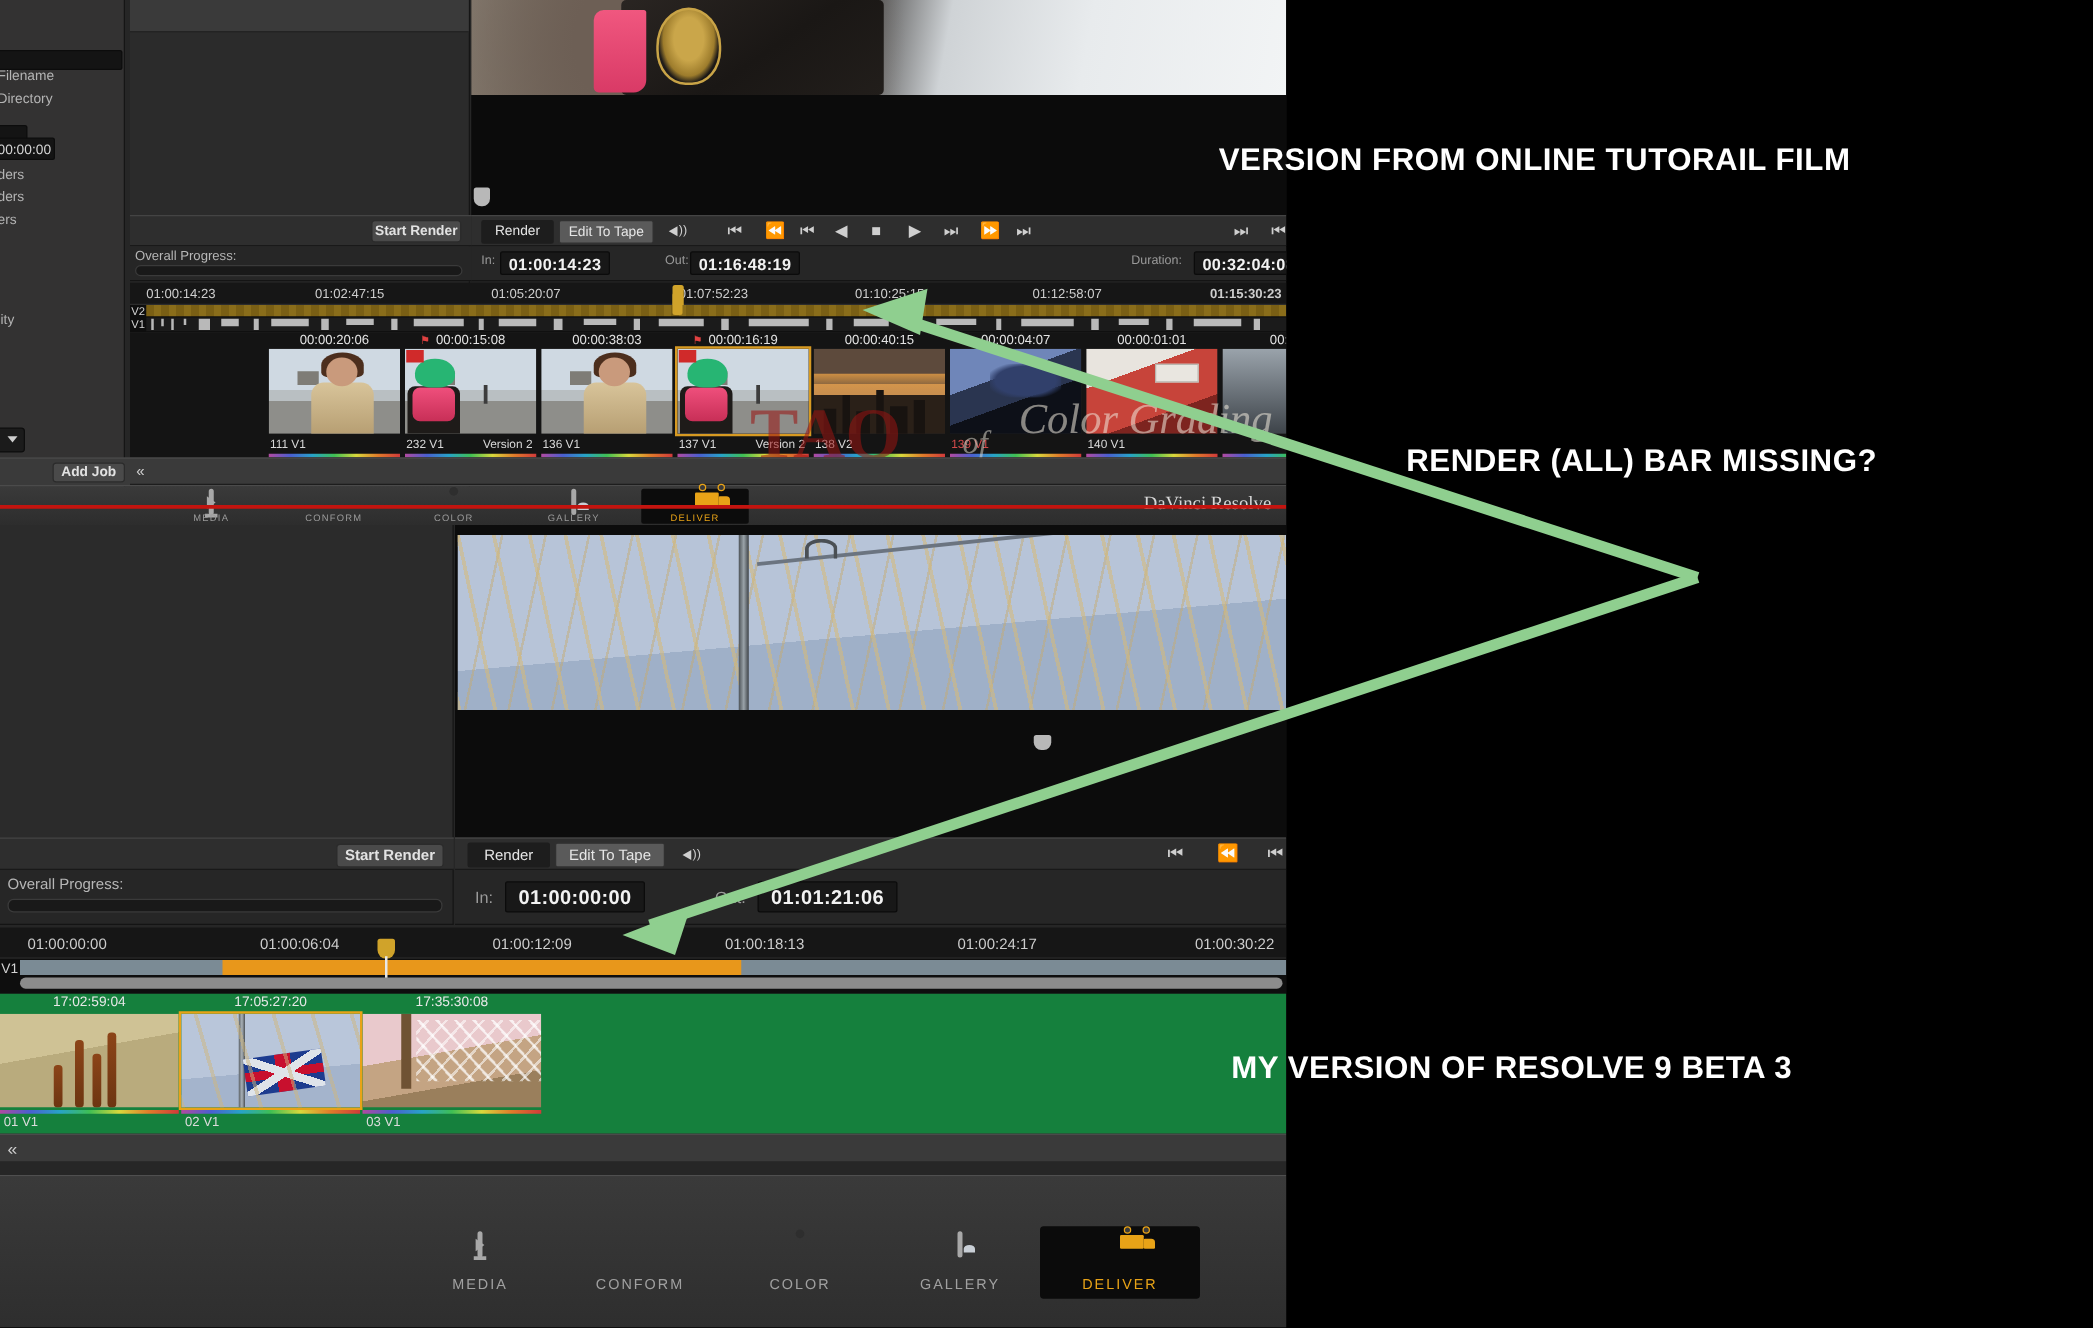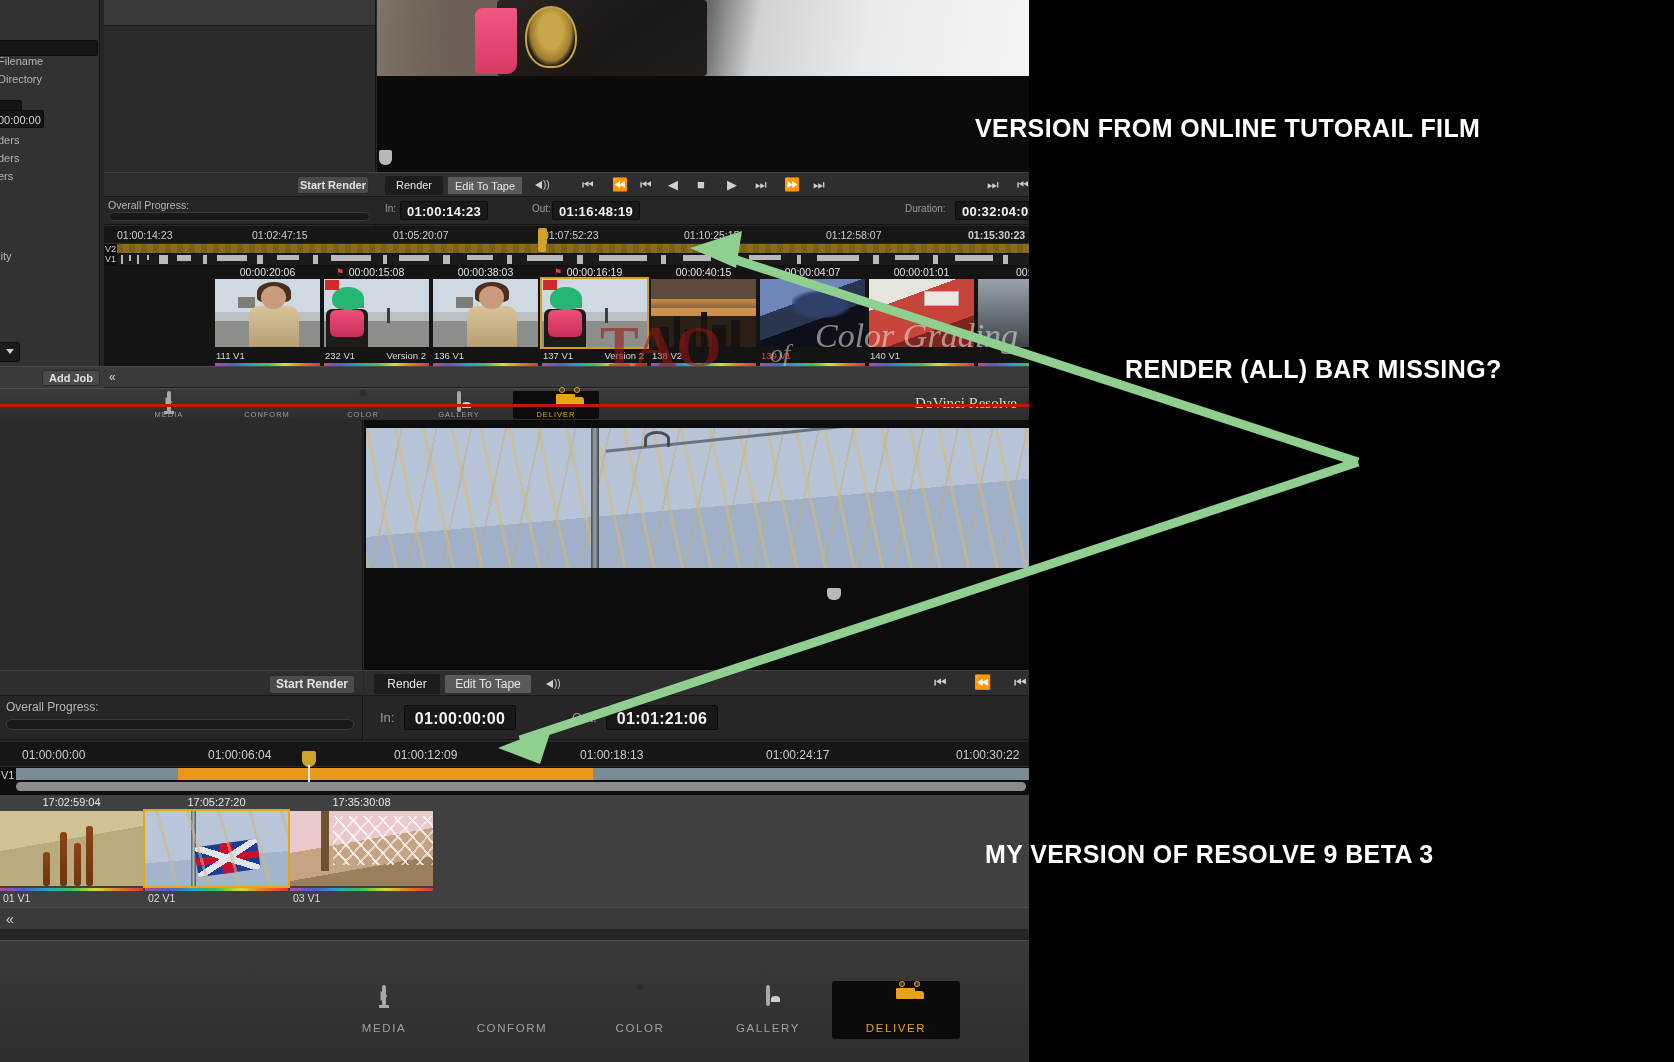--- a/index.html
+++ b/index.html
@@ -238,21 +238,21 @@
      border-bottom:1px solid #141414; border-right:1px solid #151515;}
   #bot-transport { left:364px; top:250px; width:665px; height:26px; background:#2e2e2e;
      border-top:1px solid #444; border-bottom:1px solid #191919; }
   #bot-inout { left:364px; top:276px; width:665px; height:44px; background:#262626;
      border-bottom:1px solid #141414; }
 
   #bot-ruler { left:0; top:322px; width:1029px; height:25px; background:#161616;
      border-bottom:1px solid #2c2c2c; }
   #bot-tracks { left:0; top:347px; width:1029px; height:28px; background:#0e0e0e; }
   #bot-scrollrow { left:0; top:360px; width:1029px; height:12px; }
-  #bot-thumbs { left:0; top:375px; width:1029px; height:112px; background:#404040; }
+  #bot-thumbs { left:0; top:375px; width:1029px; height:112px; background:#15803d; }
   .btn-thumb { position:absolute; top:0; width:143px; height:112px; }
   .btn-thumb .ttc { position:absolute; top:1px; left:0; right:0; text-align:center;
      font-size:11px; color:#e8e8e8; }
   .btn-thumb .timg { position:absolute; top:16px; left:0; width:143px; height:75px; overflow:hidden; }
   .btn-thumb .timg.sel { outline:2px solid #e8a317; }
   .btn-thumb .tnm { position:absolute; bottom:3px; left:3px; font-size:10.5px; color:#dcdcdc; }
   .btn-thumb .trb { position:absolute; bottom:16px; left:0; width:143px; height:3px;
      background:linear-gradient(90deg,#b14aa0,#4a5fd0,#27a3c8,#3fbf54,#d8d83c,#e07b2a,#d03a3a); }
   .img-wheat { position:absolute; inset:0;
      background:linear-gradient(170deg,#cfc295 0 40%,#b9ab7d 40% 100%); }

